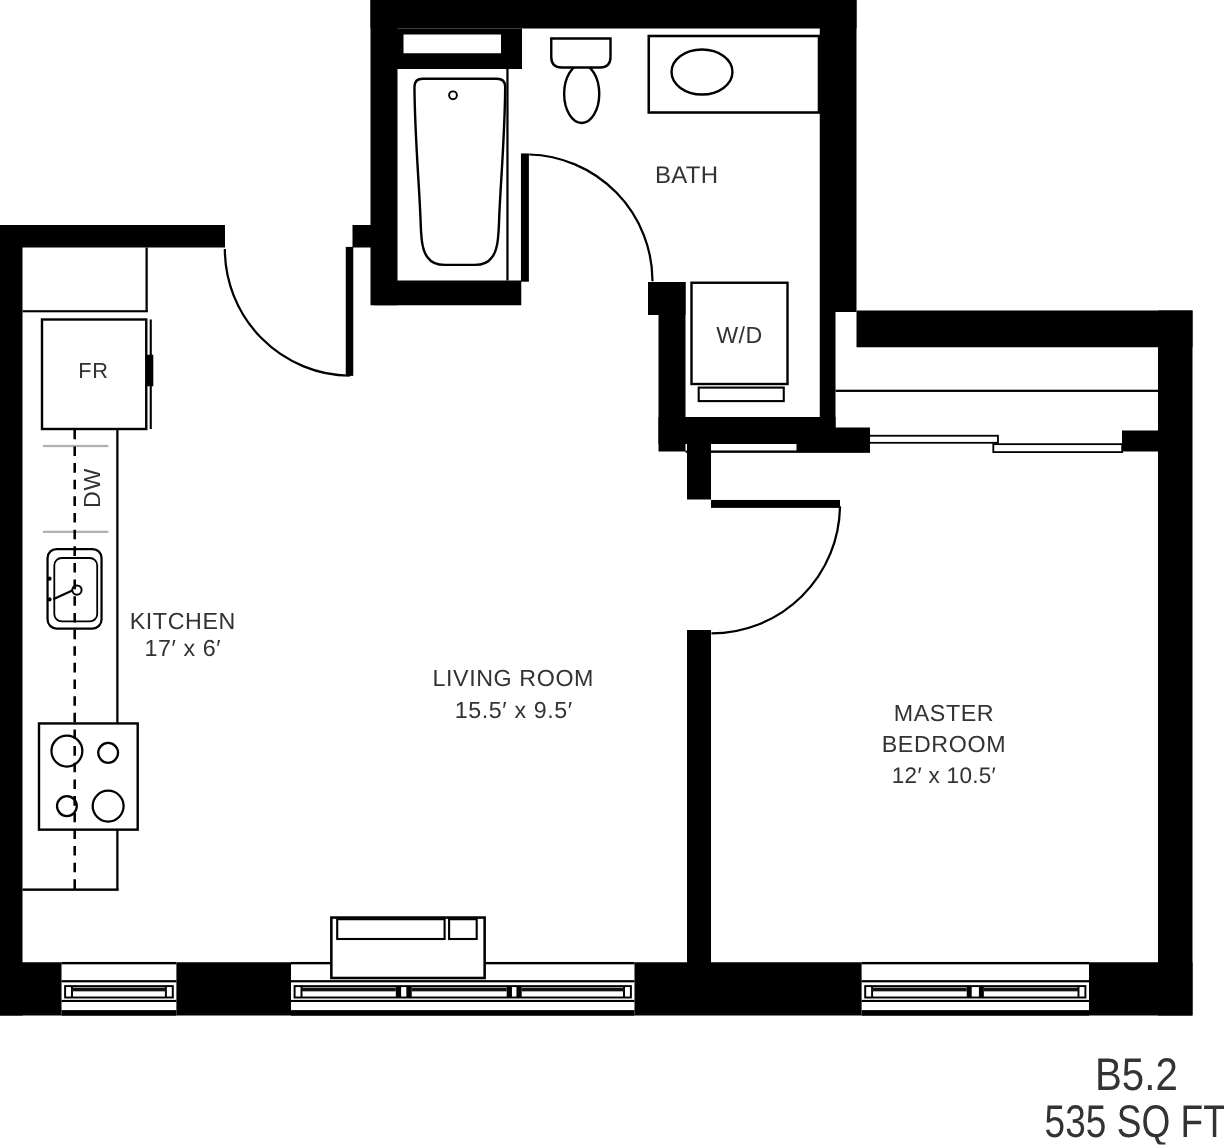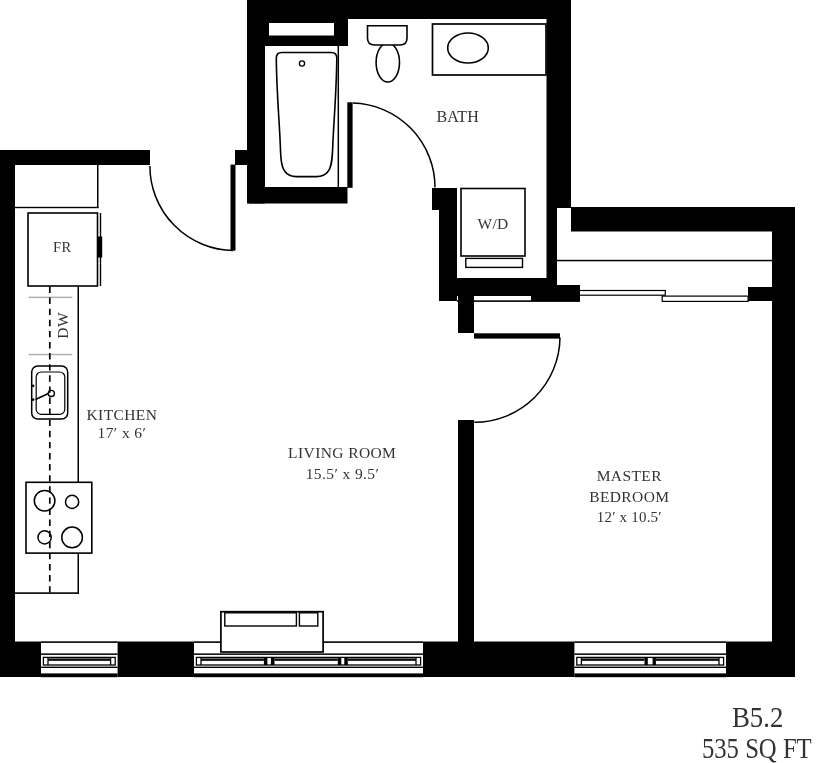--- a/index.html
+++ b/index.html
@@ -1,16 +1,16 @@
 <!DOCTYPE html>
 <html><head>
 <meta charset="utf-8">
 <style>
 html,body{margin:0;padding:0;background:#fff;}
-#wrap{position:relative;width:816px;height:763px;overflow:hidden;font-family:Liberation Serif, serif;}
+#wrap{position:relative;width:816px;height:763px;overflow:hidden;font-family:Liberation Sans, sans-serif;}
 svg{display:block;}
 text{fill:#333;}
 </style>
 </head>
 <body>
 <div id="wrap">
 <svg width="816" height="763" viewBox="0 0 816 763">
 
 <rect x="247" y="0" width="324" height="19" fill="#000"></rect>
 

